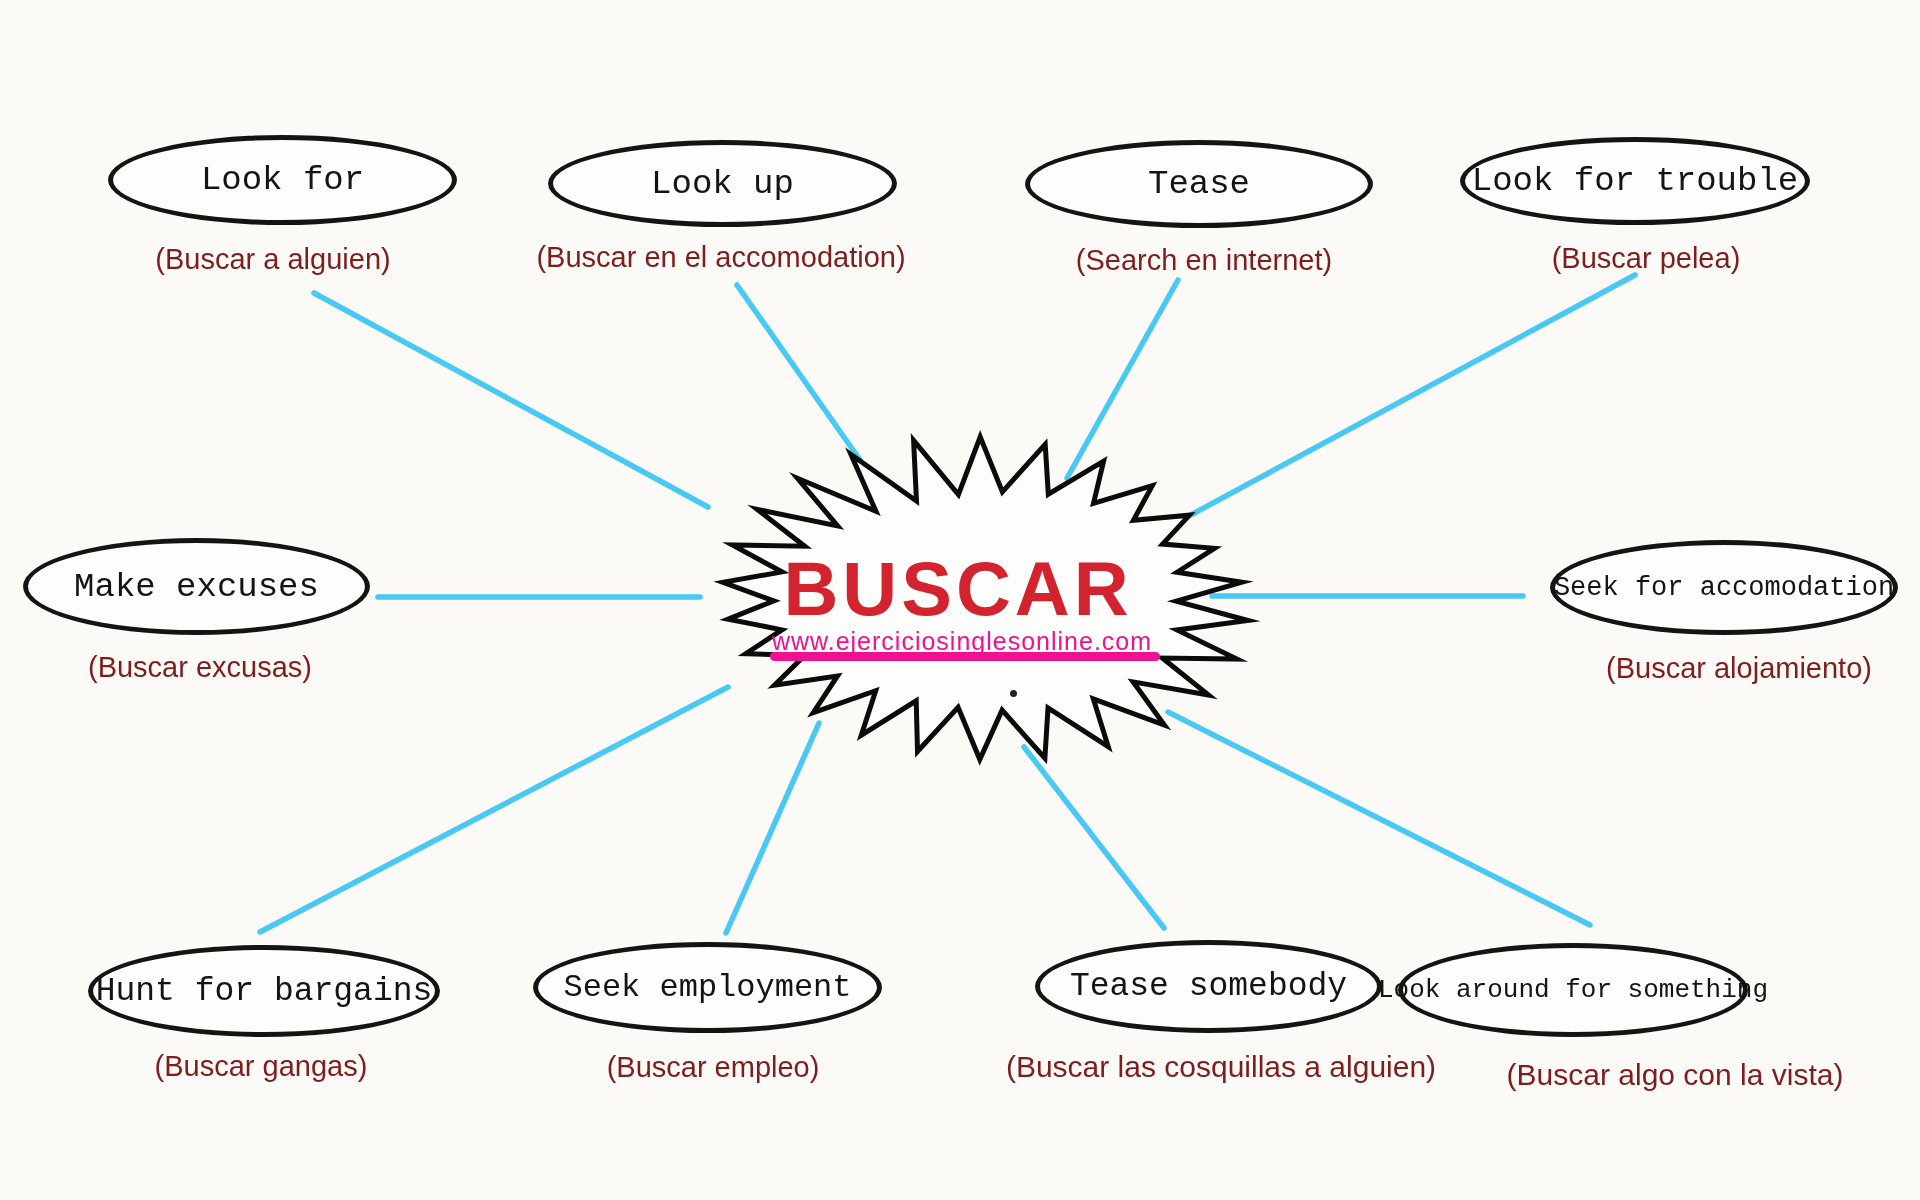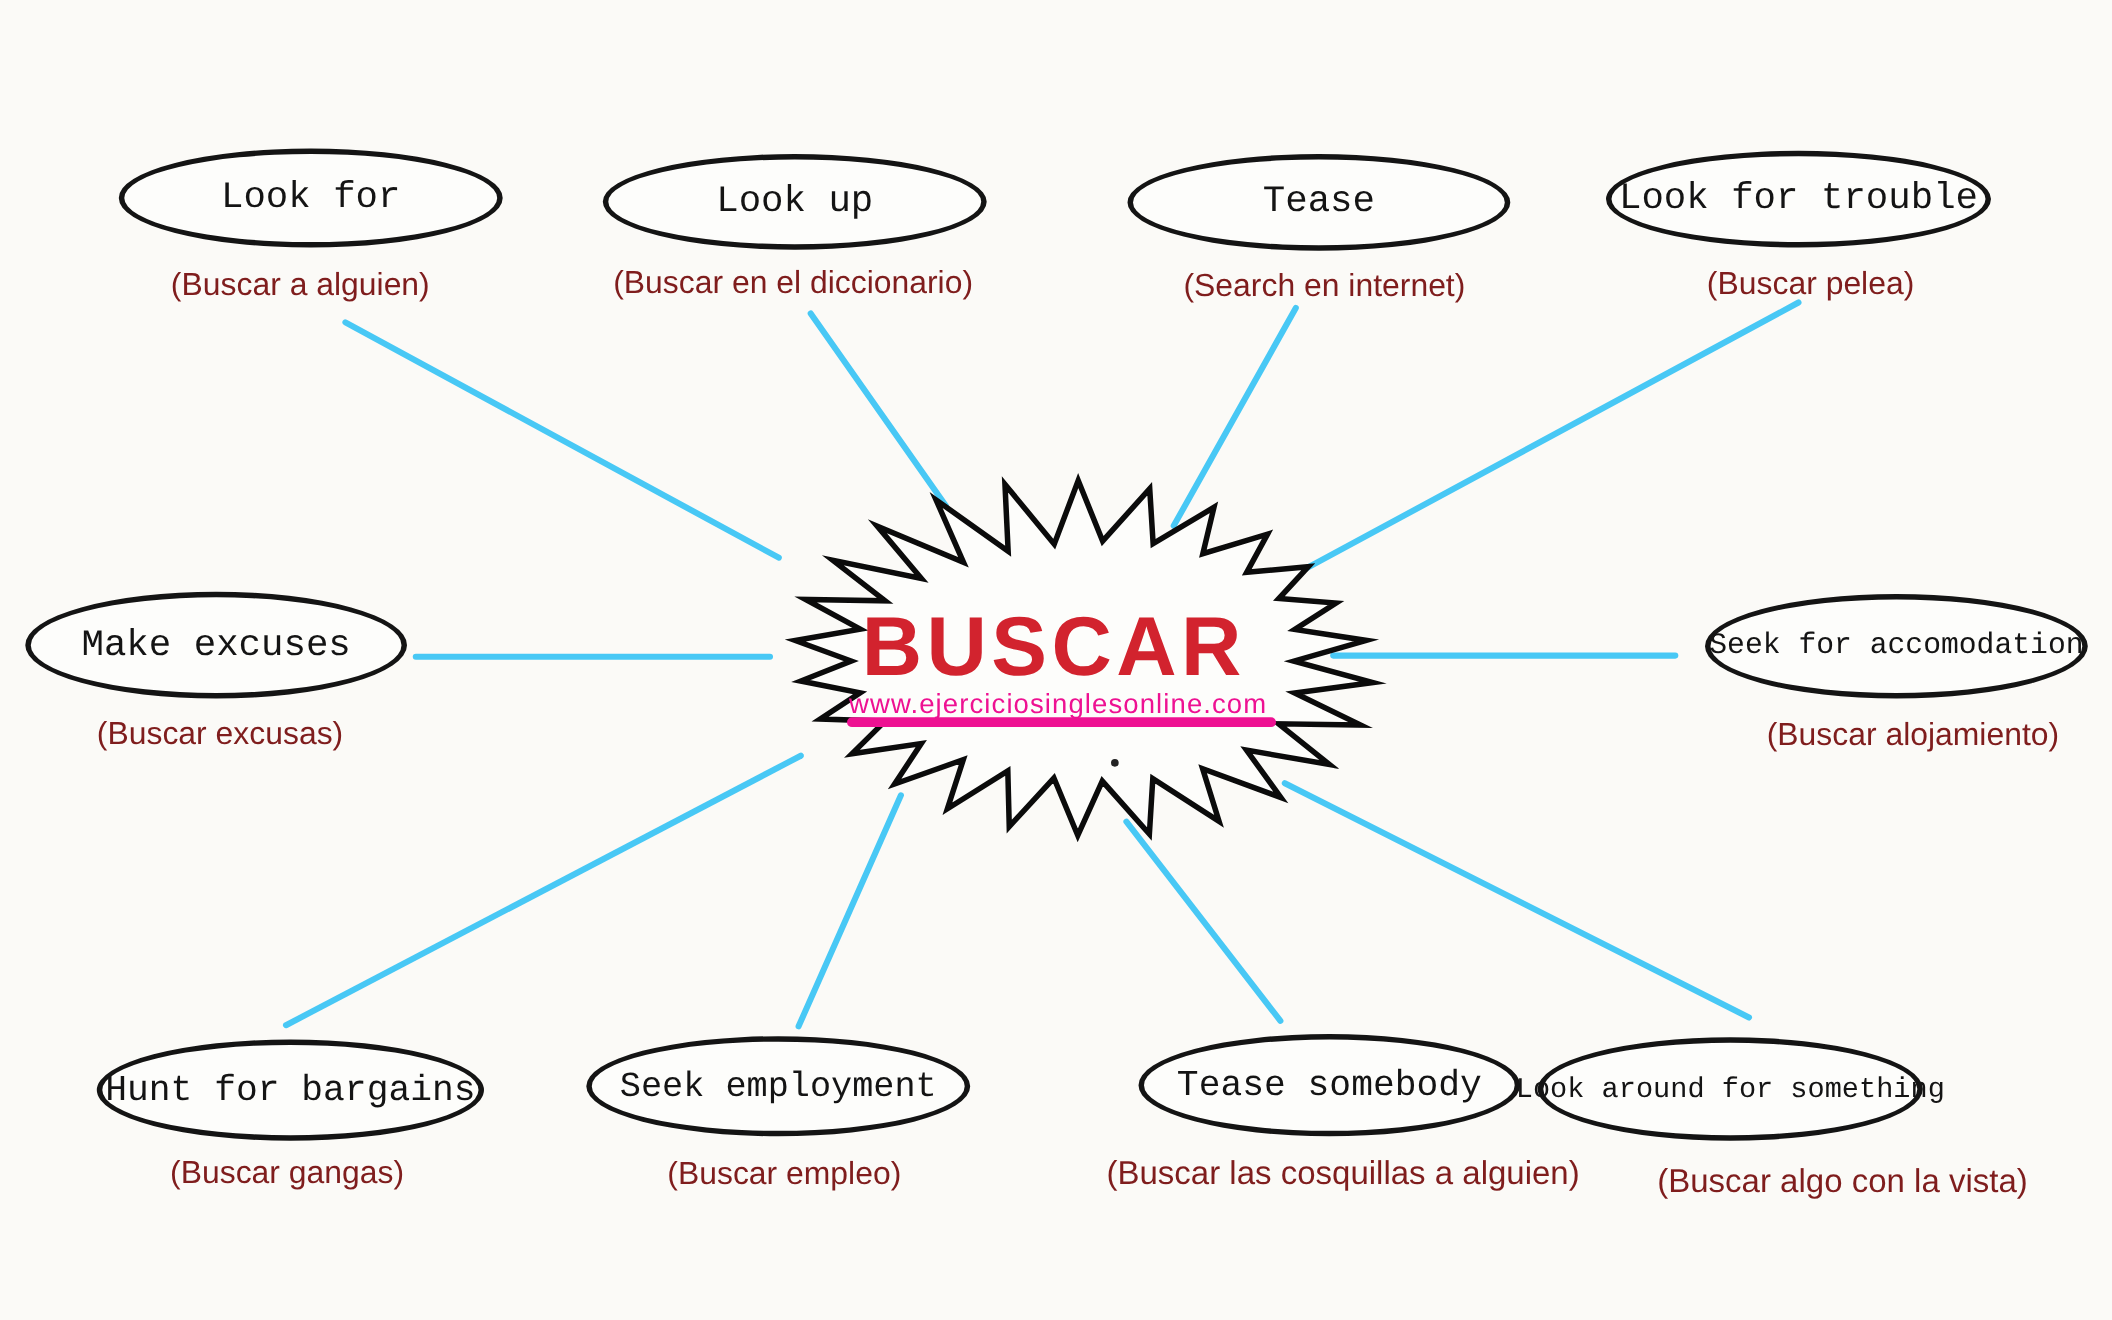--- a/index.html
+++ b/index.html
@@ -52,21 +52,21 @@
     <div class="ellipse" style="left:108px;top:135px;width:349px;height:90px;font-size:34px">
       <span>Look for</span>
     </div>
     <div class="translation" style="left:273px;top:243px;font-size:29px">(Buscar a alguien)</div>
   </div>
 
   <div class="node" style="display:contents">
     <div class="ellipse" style="left:548px;top:140px;width:349px;height:87px;font-size:34px">
       <span>Look up</span>
     </div>
-    <div class="translation" style="left:721px;top:241px;font-size:29px">(Buscar en el diccionario)</div>
+    <div class="translation" style="left:721px;top:241px;font-size:29px">(Buscar en el accomodation)</div>
   </div>
 
   <div class="node" style="display:contents">
     <div class="ellipse" style="left:1025px;top:140px;width:348px;height:88px;font-size:34px">
       <span>Tease</span>
     </div>
     <div class="translation" style="left:1204px;top:244px;font-size:29px">(Search en internet)</div>
   </div>
 
   <div class="node" style="display:contents">

